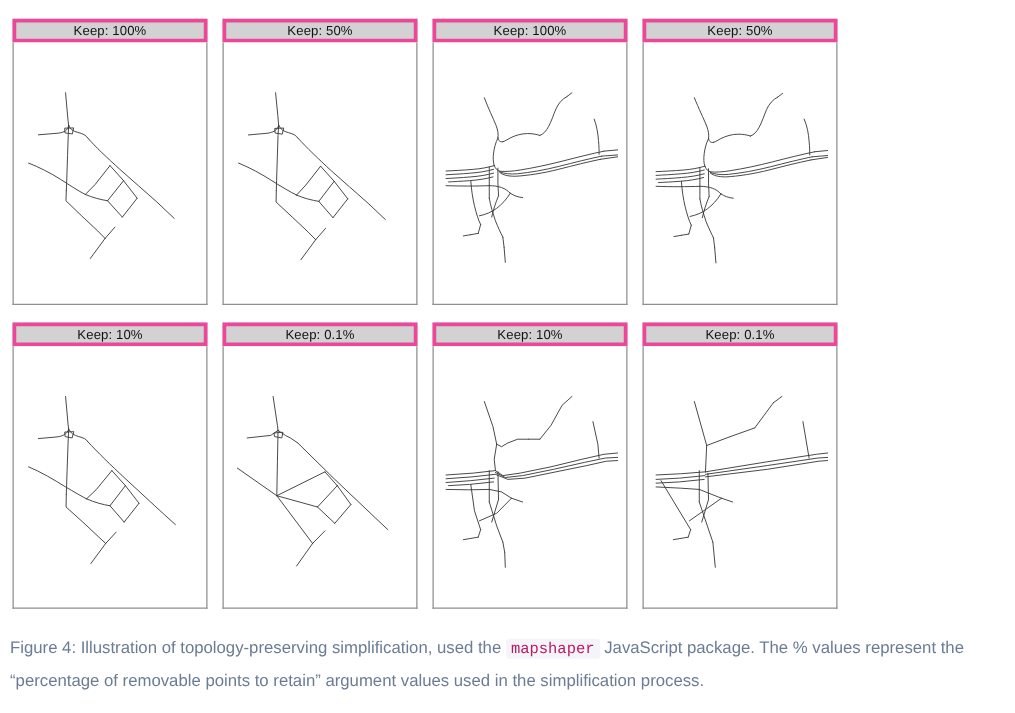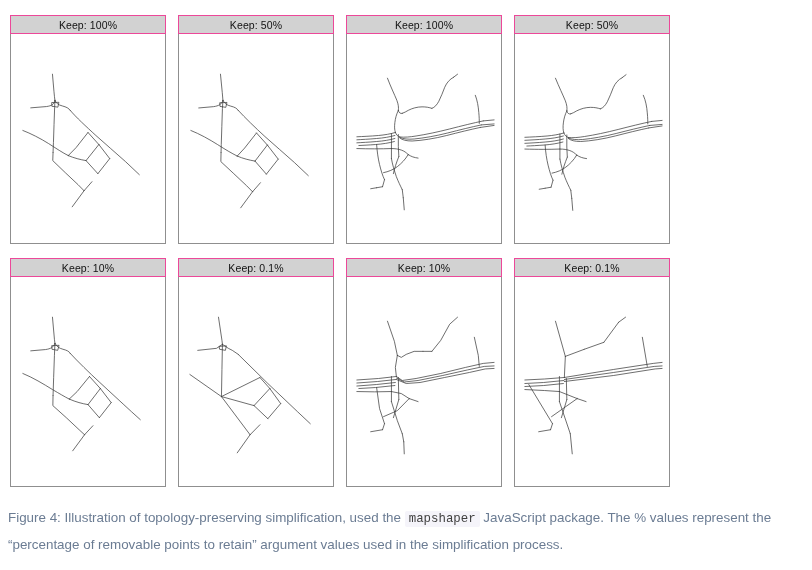--- a/index.html
+++ b/index.html
@@ -44,21 +44,21 @@
   }
 
   .panel-header {
     position: absolute;
     left: 0;
     top: 0;
     width: 156px;
     height: 19px;
     box-sizing: border-box;
     background: #d2d2d2;
-    border: 1px solid #ec4899;
+    border: 3px solid #ec4899;
     display: flex;
     align-items: center;
     justify-content: center;
     font-size: 10.5px;
     color: #111111;
     font-family: "Liberation Sans", sans-serif;
     letter-spacing: 0.1px;
   }
 
   .panel-body {
@@ -95,21 +95,21 @@
     width: 800px;
     font-size: 13.4px;
     line-height: 25px;
     color: #6b7c93;
     font-family: "Liberation Sans", sans-serif;
   }
 
   .code-span {
     font-family: "Liberation Mono", monospace;
     font-size: 12.4px;
-    color: #404040;
+    color: #be185d;
     background: #f5f4fa;
     padding: 1px 4px;
     border-radius: 2px;
   }
 </style>
 </head>
 <body>
 
 <div id="figure-container">
 

